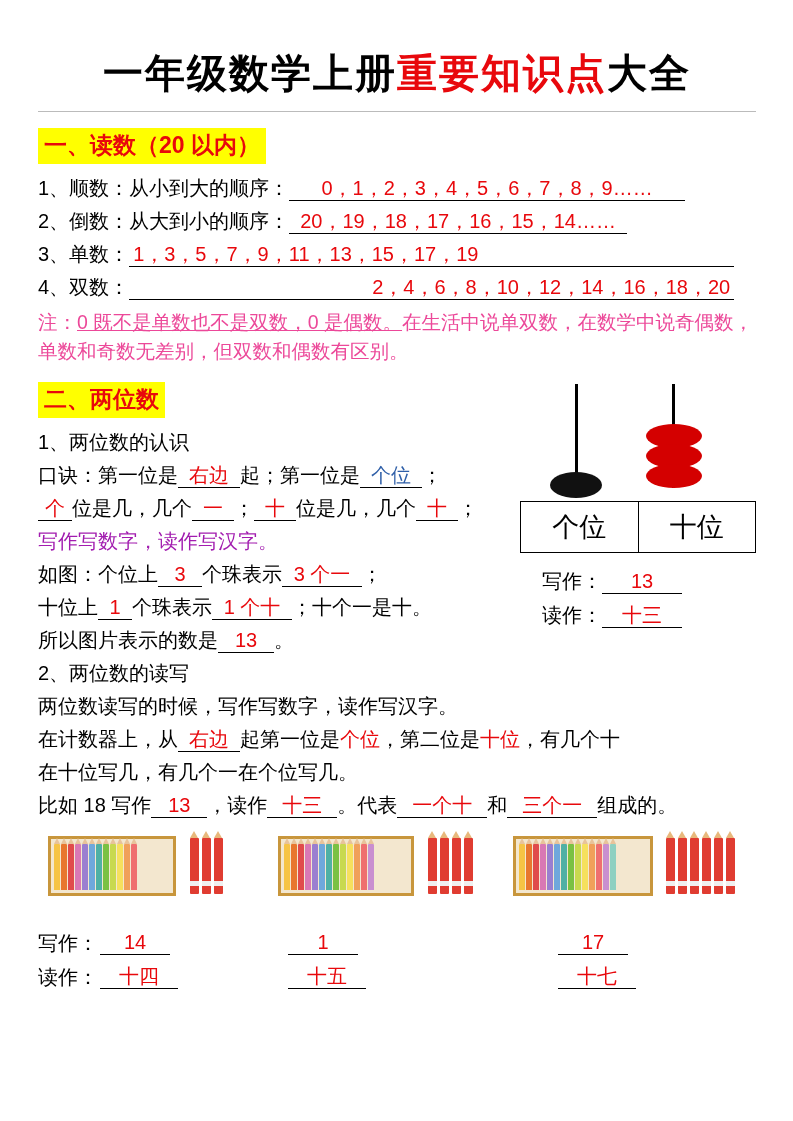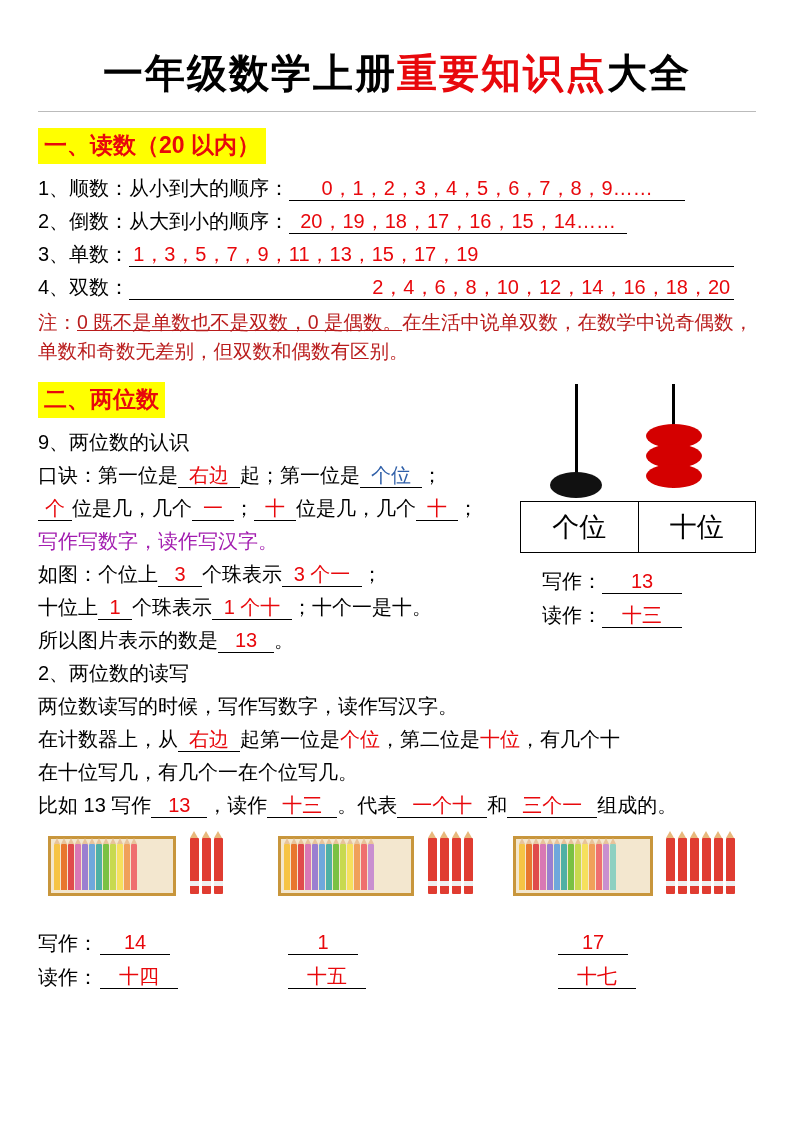--- a/index.html
+++ b/index.html
@@ -60,21 +60,21 @@
     display:inline-block;
     text-align:center;
     padding:0 4px;
     line-height:24px;
   }
   .ul.red{color:#e8080c;border-bottom:1px solid #000;}
   .ul.blue{color:#2f5fa8;border-bottom:1px solid #000;}
 
   
   .note{
-    color:#b91c1c;
+    color:#ec4899;
     font-size:19.5px;
     line-height:29px;
     margin-top:4px;
   }
   .note u{text-decoration:underline;}
 
   
   .sec2{position:relative;}
   .sec2 .left{width:470px;}
   .abacus-box{
@@ -250,21 +250,21 @@
         <div class="rw">
           <span>写作：</span><span class="ul red" style="width:72px;">13</span>
         </div>
         <div class="rw" style="margin-top:2px;">
           <span>读作：</span><span class="ul red" style="width:72px;">十三</span>
         </div>
       </div>
 
       
       <div class="left">
-        <div class="line" style="margin-top:8px;">9、两位数的认识</div>
+        <div class="line" style="margin-top:8px;">1、两位数的认识</div>
 
         <div class="line">
           <span>口诀：</span><span>第一位是</span><span class="ul red" style="width:54px;">右边</span><span>起；第一位是</span><span class="ul blue" style="width:54px;">个位</span><span>；</span>
         </div>
 
         <div class="line">
           <span class="ul red" style="width:26px;">个</span><span>位是几，几个</span><span class="ul red" style="width:34px;">一</span><span>；</span><span class="ul red" style="width:34px;">十</span><span>位是几，几个</span><span class="ul red" style="width:34px;">十</span><span>；</span>
         </div>
 
         <div class="line blue">写作写数字，读作写汉字。</div>
@@ -287,21 +287,21 @@
       
       <div class="line">两位数读写的时候，写作写数字，读作写汉字。</div>
 
       <div class="line">
         <span>在计数器上，从</span><span class="ul red" style="width:54px;">右边</span><span>起第一位是</span><span class="red">个位</span><span>，第二位是</span><span class="red">十位</span><span>，有几个十</span>
       </div>
 
       <div class="line">在十位写几，有几个一在个位写几。</div>
 
       <div class="line">
-        <span>比如 13 写作</span><span class="ul red" style="width:48px;">13</span><span>，读作</span><span class="ul red" style="width:62px;">十三</span><span>。代表</span><span class="ul red" style="width:82px;">一个十</span><span>和</span><span class="ul red" style="width:82px;">三个一</span><span>组成的。</span>
+        <span>比如 18 写作</span><span class="ul red" style="width:48px;">13</span><span>，读作</span><span class="ul red" style="width:62px;">十三</span><span>。代表</span><span class="ul red" style="width:82px;">一个十</span><span>和</span><span class="ul red" style="width:82px;">三个一</span><span>组成的。</span>
       </div>
     </div>
 
     <div class="pics">
 
       <div class="crayonbox" style="left:10px;width:128px;">
         <div class="crayon" style="background:#f6c445;"></div>
         <div class="crayon" style="background:#e8772e;"></div>
         <div class="crayon" style="background:#e04b4b;"></div>
         <div class="crayon" style="background:#d978b4;"></div>

